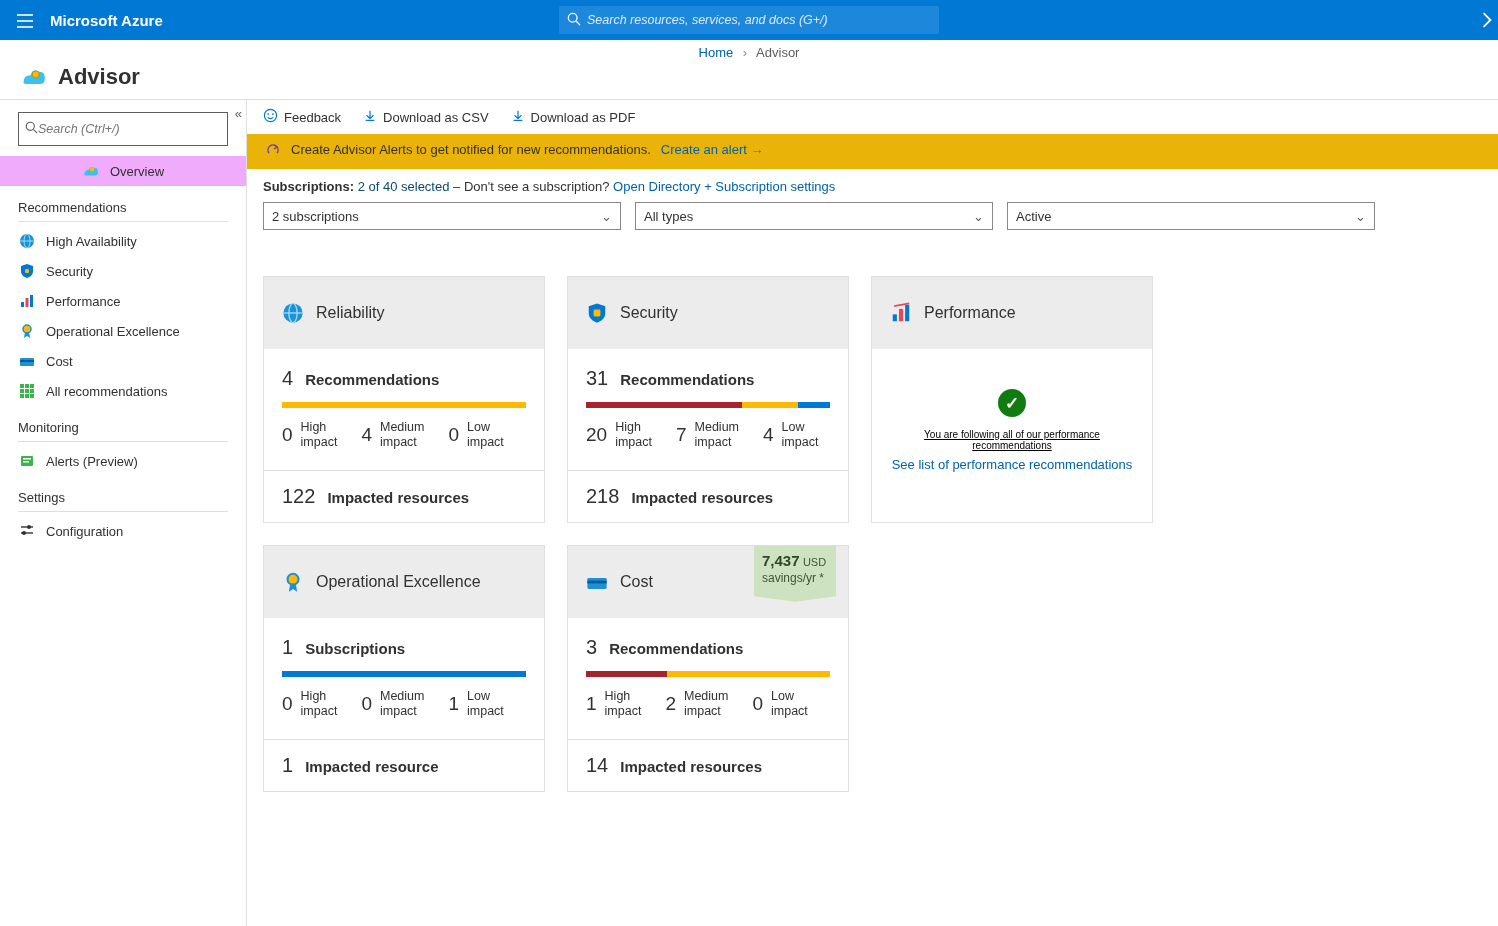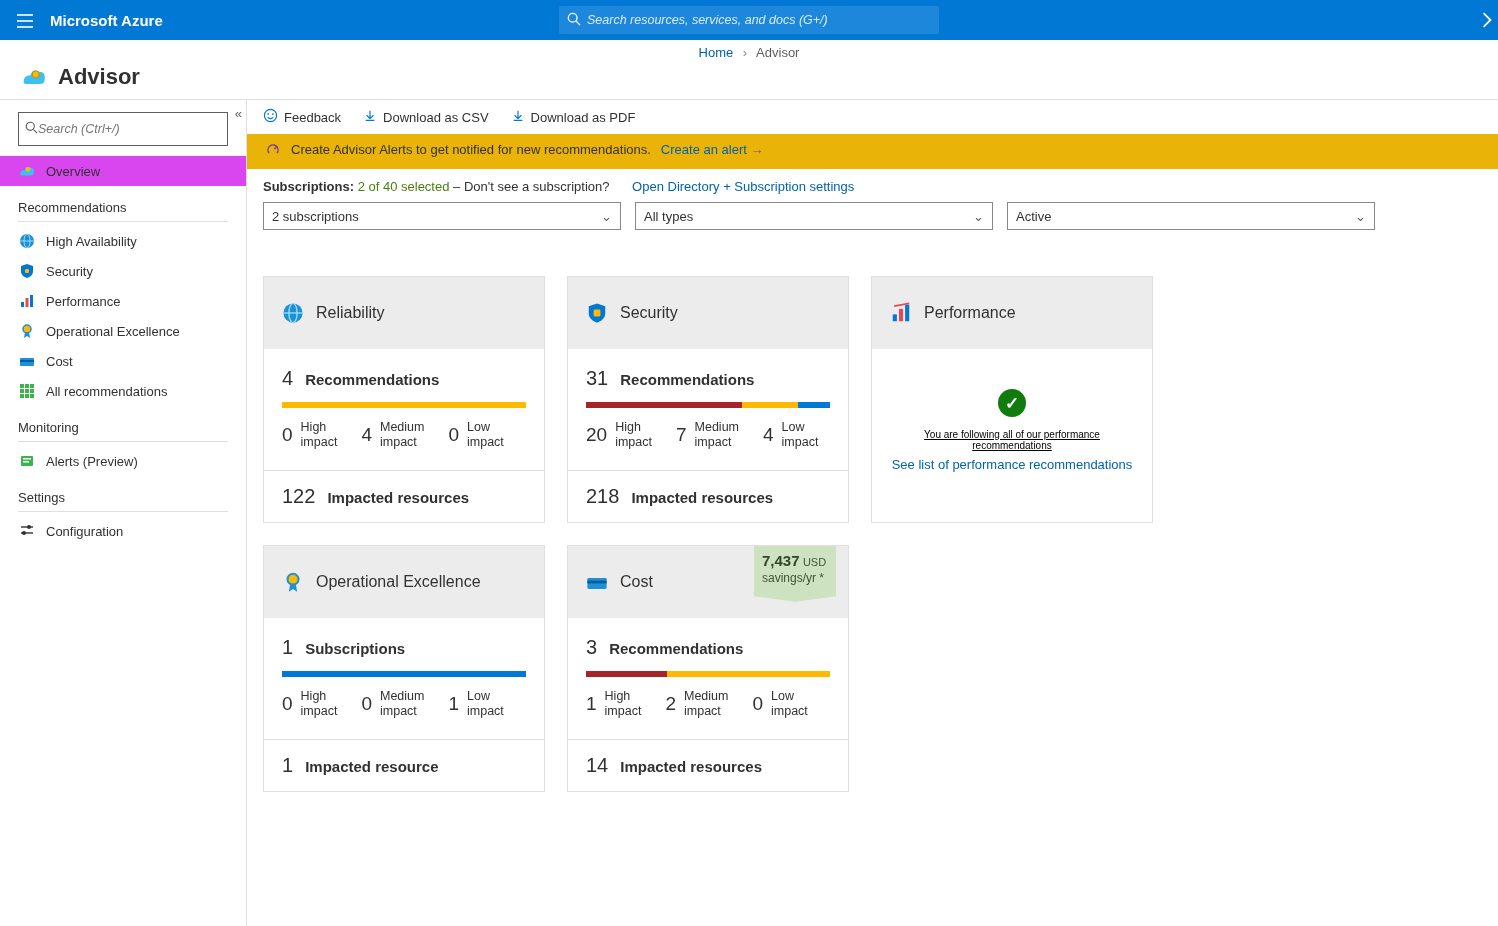--- a/index.html
+++ b/index.html
@@ -29,39 +29,39 @@
 
   
   .body { display:flex; min-height: calc(100% - 96px); }
 
   
   .sidebar { width:247px; border-right:1px solid #e1dfdd; padding:6px 0 20px; position:relative; }
   .collapse-btn { position:absolute; right:4px; top:6px; cursor:pointer; color:#605e5c; font-size:13px;}
   .searchbox { margin:6px 18px 10px; height:34px; border:1px solid #605e5c; display:flex; align-items:center; padding:0 6px; }
   .searchbox input { flex:1; border:none; outline:none; font-style:italic; font-size:12.5px; }
   .nav-item { display:flex; align-items:center; padding:6px 18px; cursor:pointer; font-size:13px; gap:10px;}
-  .nav-item.active { background:#d946ef; }
+  .nav-item.active { background:#f0abfc;justify-content:center; }
   .nav-item .ic { width:18px; height:18px; display:flex; align-items:center; justify-content:center;}
   .group-label { padding:14px 18px 4px; font-size:13px; color:#323130; }
   .group-sep { height:1px; background:#e1dfdd; margin:2px 18px 4px; }
 
   
   .content { flex:1; padding:0; overflow:auto;}
   .toolbar { display:flex; align-items:center; gap:22px; padding:8px 16px; }
   .tool-link { display:flex; align-items:center; gap:6px; color:#323130; cursor:pointer; font-size:13px;}
   .tool-link .ic { color:#0078d4; }
 
   .alert-banner { background:#eab308; padding:8px 18px; display:flex; align-items:flex-start; gap:10px; font-size:13px; }
   .alert-banner .ic { color:#8a5aa3; }
   .alert-banner .link { color:#0062ad; cursor:pointer; }
 
   .sub-row { padding:10px 16px 4px; font-size:13px; }
-  .sub-row a { color:#0062ad; text-decoration:none;margin-left:19px; }
+  .sub-row a { color:#0062ad; text-decoration:none; }
   .sub-label { font-weight:600; }
-  .sub-count { color:#4d7c0f; }
+  .sub-count { color:#0c4a6e; }
 
   .dropdowns { display:flex; gap:14px; padding:4px 16px 0; }
   .dd { border:1px solid #8a8886; height:28px; display:flex; align-items:center; justify-content:space-between; padding:0 8px; cursor:pointer; font-size:13px; background:#fff;}
   .dd .chev { color:#605e5c; }
   .dd.subs { width:358px; }
   .dd.types { width:358px; }
   .dd.status { width:368px; }
 
   .cards { display:flex; flex-wrap:wrap; gap:22px; padding:46px 16px 30px; max-width:930px;}
   .card { width:282px; border:1px solid #e1dfdd; background:#fff; overflow:hidden;}

